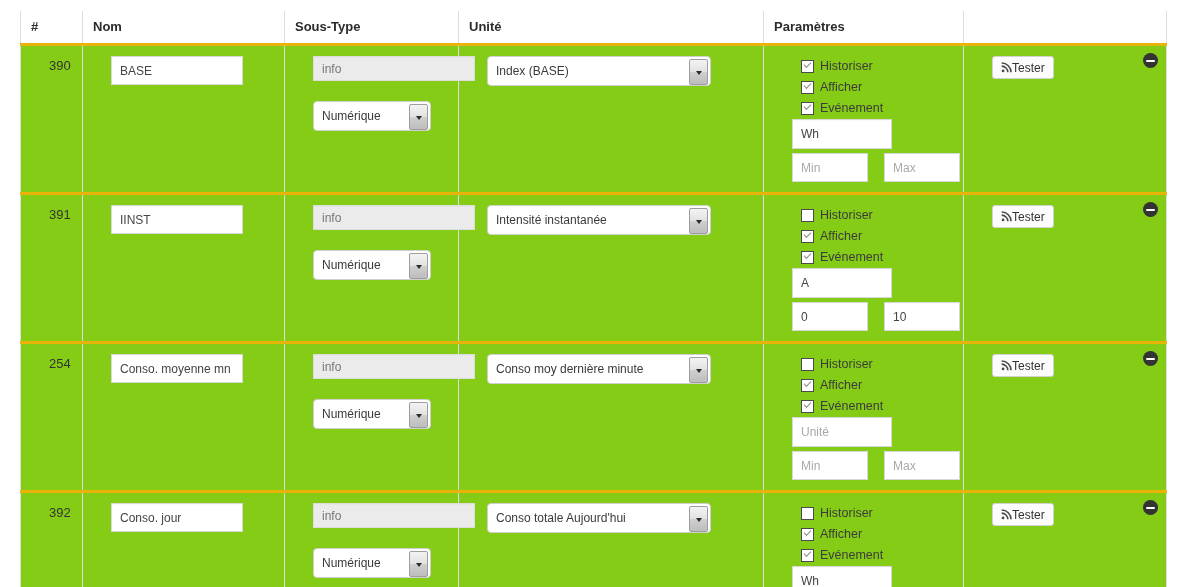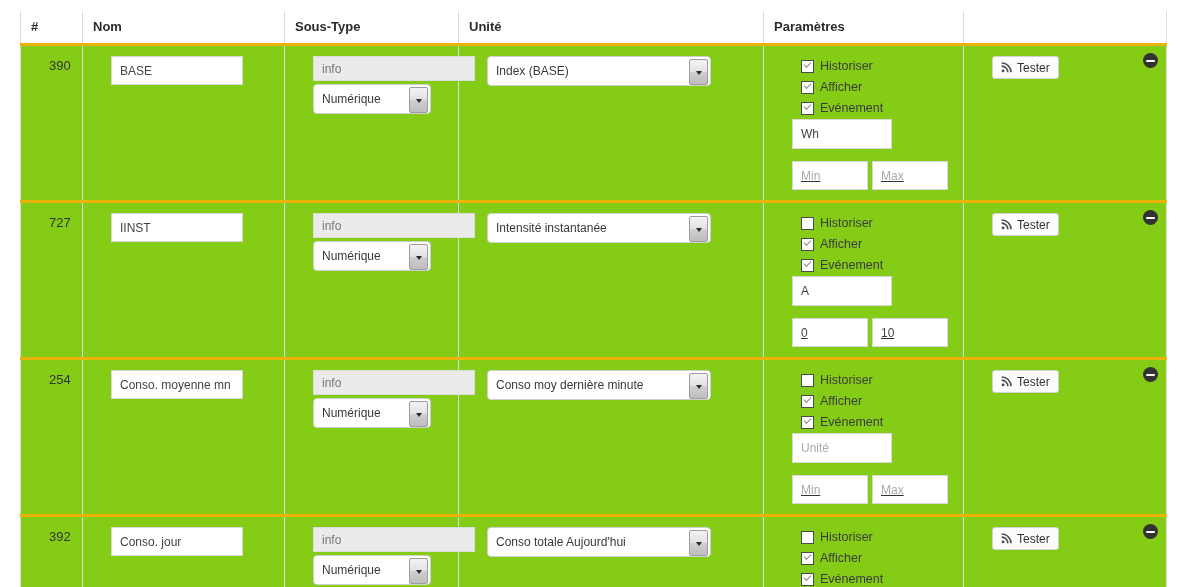--- a/index.html
+++ b/index.html
@@ -90,21 +90,21 @@
     border-color: #dcdcdc;
     color: #777777;
   }
 
   .input-nom   { width: 132px; }
   .input-info  { width: 162px; height: 25px; }
 
   .sel-wrap {
     position: relative;
     display: inline-block;
-    margin-top: 3px;
+    margin-top: 20px;
   }
   select.sel {
     box-sizing: border-box;
     height: 30px;
     border: 1px solid #cfcfcf;
     border-radius: 4px;
     background: #ffffff;
     color: #3a3a3a;
     font-family: "Liberation Sans", sans-serif;
     font-size: 12px;
@@ -175,31 +175,29 @@
   }
 
   .unit-input {
     display: block;
     width: 100px;
     height: 30px;
     margin-top: 0;
   }
   .minmax {
     display: flex;
-    gap: 4px;
-    margin-top: 12px;
-    text-decoration: underline;
+    gap: 16px;
+    margin-top: 4px;
   }
   .minmax .txt { width: 76px; height: 29px; }
 
   
   .btn-tester {
     display: inline-flex;
     align-items: center;
-    gap: 5px;
     box-sizing: border-box;
     height: 23px;
     padding: 0 8px;
     border: 1px solid #d2d2d2;
     border-radius: 3px;
     background: #fcfcfc;
     color: #333333;
     font-family: "Liberation Sans", sans-serif;
     font-size: 12px;
     cursor: pointer;
@@ -286,21 +284,21 @@
                   <circle cx="3" cy="13" r="2" fill="#4a4a4a"></circle>
                   <path d="M1 7.2a7.8 7.8 0 0 1 7.8 7.8h2.3A10.1 10.1 0 0 0 1 4.9z" fill="#4a4a4a"></path>
                   <path d="M1 2.6A12.4 12.4 0 0 1 13.4 15h2.3A14.7 14.7 0 0 0 1 .3z" fill="#4a4a4a"></path>
                 </svg>
               </span>
               <span>Tester</span>
             </button><span class="btn-remove" title="Supprimer"></span></td>
         </tr>
         <tr>
           <td class="first-col">
-            <div class="row-id">727</div>
+            <div class="row-id">391</div>
           </td>
           <td><input class="txt input-nom" type="text" value="IINST" style=""></td>
           <td><input class="txt input-info disabled" type="text" readonly="" value="info" style=""><span class="sel-wrap"><select class="sel sel-subtype"><option>Numérique</option></select><span class="sel-arrow"></span></span></td>
           <td><span class="sel-wrap" style="margin-top:0"><select class="sel sel-donnee"><option>Intensité instantanée</option></select><span class="sel-arrow"></span></span></td>
           <td>
             <div class="chk-row">
               <span class="chk"></span>
               <span class="chk-label">Historiser</span>
             </div>
             <div class="chk-row">

